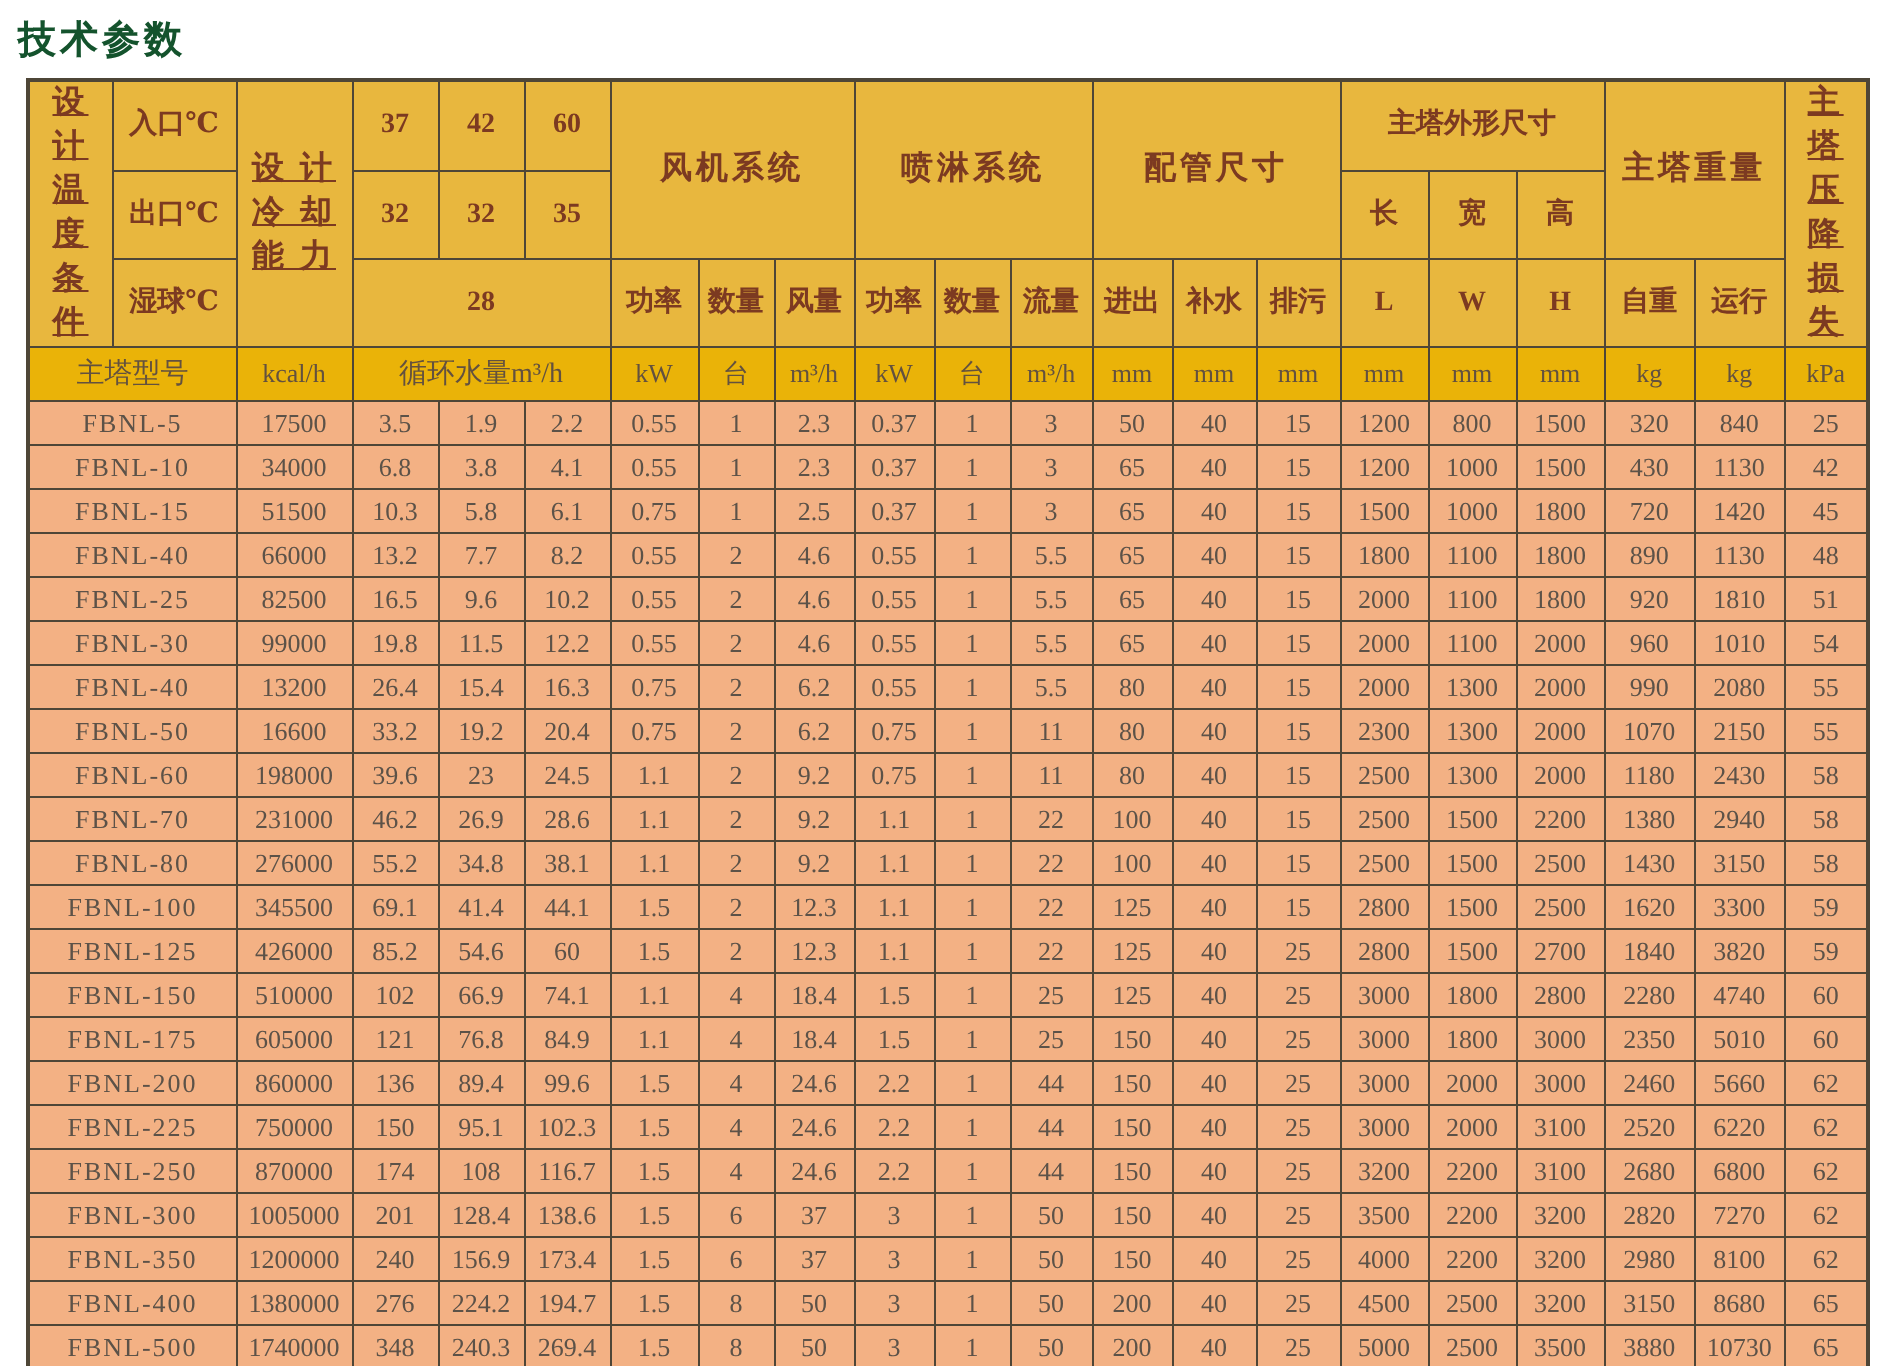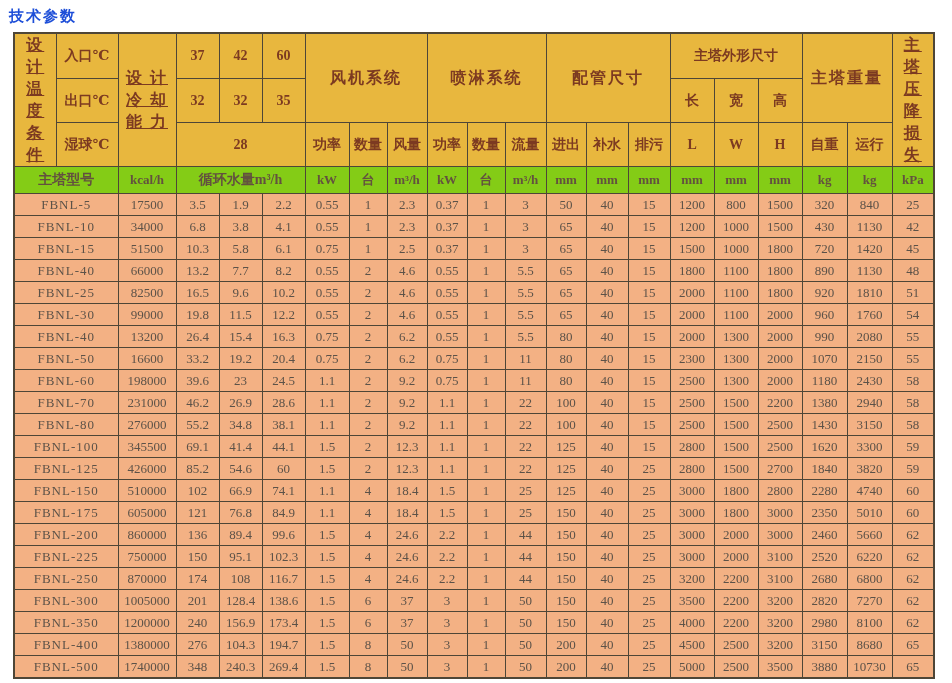--- a/index.html
+++ b/index.html
@@ -1,38 +1,38 @@
 <!DOCTYPE html>
 <html><head>
 <meta charset="utf-8">
 <style>
   html,body{margin:0;padding:0;background:#ffffff;width:952px;height:683px;overflow:hidden;}
   body{font-family:"Liberation Serif","DejaVu Serif",serif;}
   .page-title{
     font-family:"Liberation Sans","DejaVu Sans",sans-serif;
-    font-weight:bold;font-size:15px;color:#1d4ed8;
+    font-weight:bold;font-size:19px;color:#14532d;
     margin:7px 0 6px 9px;letter-spacing:2px;
   }
   table.spec{
     border-collapse:collapse;table-layout:fixed;
     margin-left:13px;width:920px;
     border:2px solid #4e4637;
   }
   table.spec td{
     border:1.5px solid #4e4637;
     text-align:center;vertical-align:middle;
     overflow:hidden;padding:0;
   }
   
   .hd{background:#e8b73e;color:#7c3a21;font-weight:bold;font-size:14px;height:22px;line-height:15px;}
   .hd-big{font-size:16px;letter-spacing:2px;}
   .stack{white-space:pre-line;line-height:22px;text-decoration:underline;}
   .hd-num{font-size:14px;letter-spacing:0;}
   
-  .un{background:#84cc16;color:#63513f;font-weight:bold;font-size:13px;height:26px;}
+  .un{background:#eab308;color:#63513f;font-weight:normal;font-size:13px;height:26px;}
   .un-big{font-size:14px;}
   
   .dt{background:#f3b184;color:#5c5248;font-size:13px;height:21px;line-height:21px;}
   .model{letter-spacing:1px;font-family:Liberation Serif, serif;}
 </style>
 </head>
 <body>
 
 <div class="page-title">技术参数</div>
 
@@ -257,21 +257,21 @@
         <td class="dt">0.55</td>
         <td class="dt">1</td>
         <td class="dt">5.5</td>
         <td class="dt">65</td>
         <td class="dt">40</td>
         <td class="dt">15</td>
         <td class="dt">2000</td>
         <td class="dt">1100</td>
         <td class="dt">2000</td>
         <td class="dt">960</td>
-        <td class="dt">1760</td>
+        <td class="dt">1010</td>
         <td class="dt">54</td>
       </tr>
       <tr>
         <td class="dt model" colspan="2">FBNL-40</td>
         <td class="dt">13200</td>
         <td class="dt">26.4</td>
         <td class="dt">15.4</td>
         <td class="dt">16.3</td>
         <td class="dt">0.75</td>
         <td class="dt">2</td>
@@ -572,21 +572,21 @@
         <td class="dt">2200</td>
         <td class="dt">3200</td>
         <td class="dt">2980</td>
         <td class="dt">8100</td>
         <td class="dt">62</td>
       </tr>
       <tr>
         <td class="dt model" colspan="2">FBNL-400</td>
         <td class="dt">1380000</td>
         <td class="dt">276</td>
-        <td class="dt">104.3</td>
+        <td class="dt">224.2</td>
         <td class="dt">194.7</td>
         <td class="dt">1.5</td>
         <td class="dt">8</td>
         <td class="dt">50</td>
         <td class="dt">3</td>
         <td class="dt">1</td>
         <td class="dt">50</td>
         <td class="dt">200</td>
         <td class="dt">40</td>
         <td class="dt">25</td>

